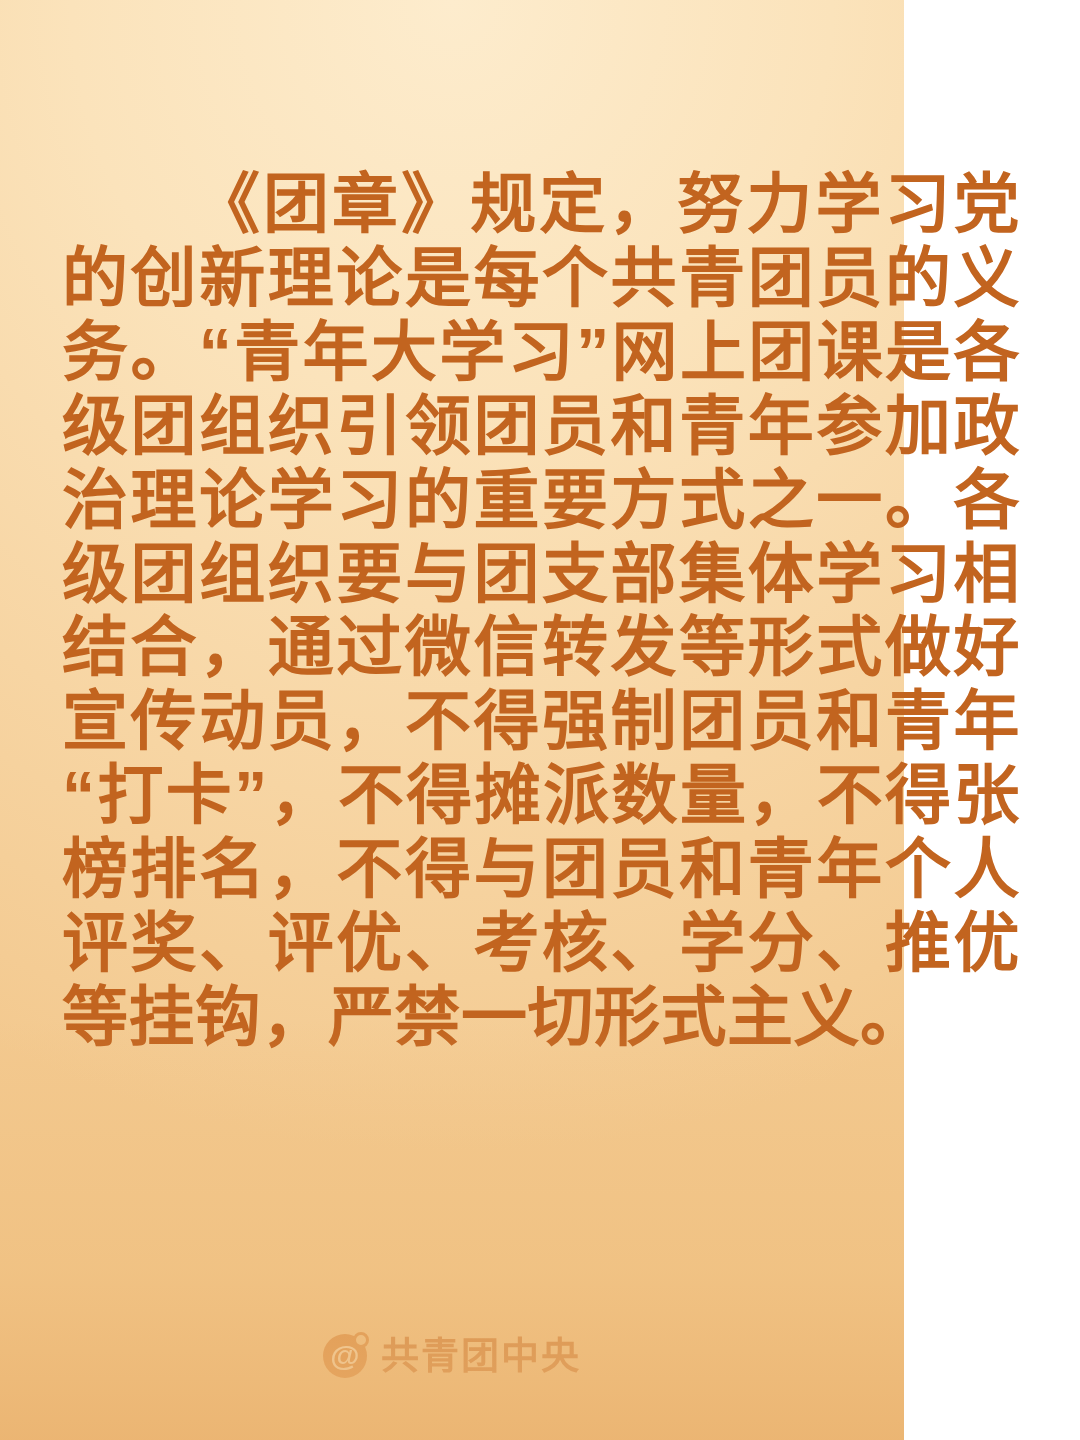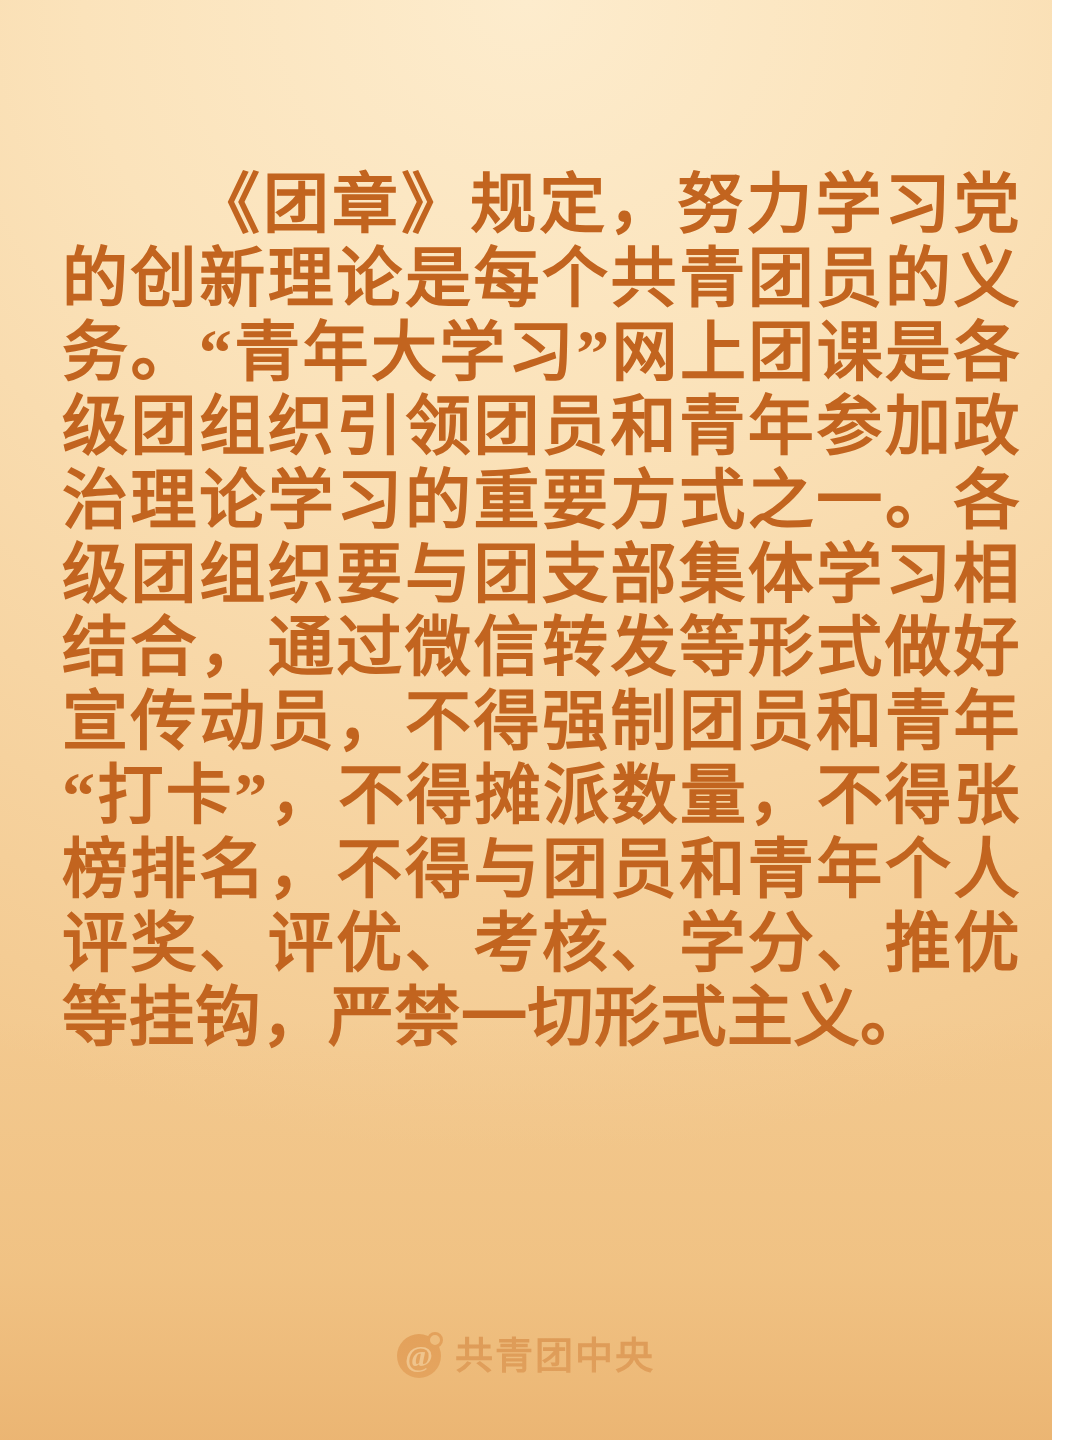--- a/index.html
+++ b/index.html
@@ -7,27 +7,26 @@
     padding: 0;
   }
   body {
     width: 1080px;
     height: 1440px;
     overflow: hidden;
     font-family: "Liberation Sans", "DejaVu Sans", sans-serif;
   }
   .poster {
     position: relative;
-    width: 1052px;
+    width: 904px;
     height: 1440px;
     box-sizing: border-box;
     background:
       radial-gradient(120% 80% at 50% 0%, #fdeccd 0%, #fbe3bb 35%, #f7d5a3 70%, #f3c98f 100%),
       linear-gradient(180deg, #fdf0d8 0%, #f9ddb0 55%, #f2c88c 100%);
-    font-family: Liberation Serif, serif;
   }
   .poster::after {
     content: "";
     position: absolute;
     left: 0; right: 0; bottom: 0;
     height: 420px;
     background: linear-gradient(180deg, rgba(240,195,130,0) 0%, rgba(238,188,122,0.55) 60%, rgba(234,178,110,0.85) 100%);
     pointer-events: none;
   }
   .body-text {

